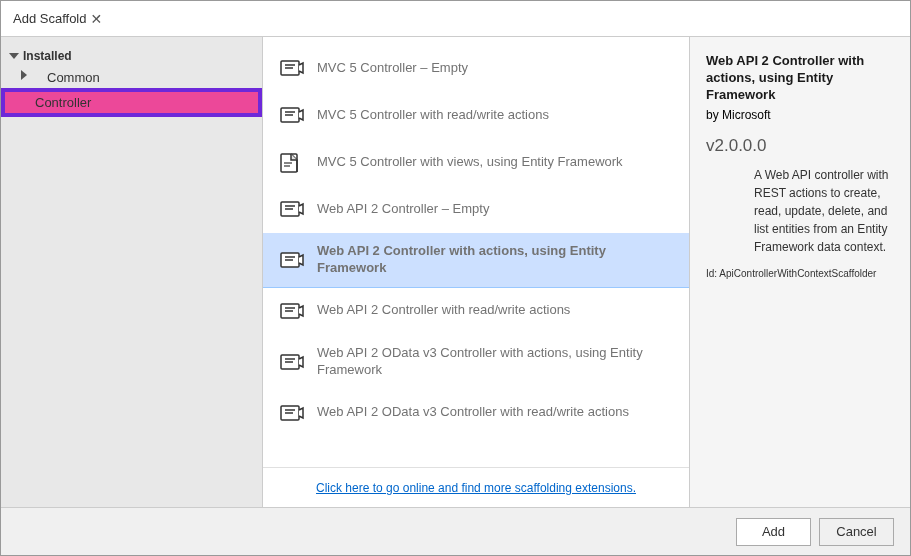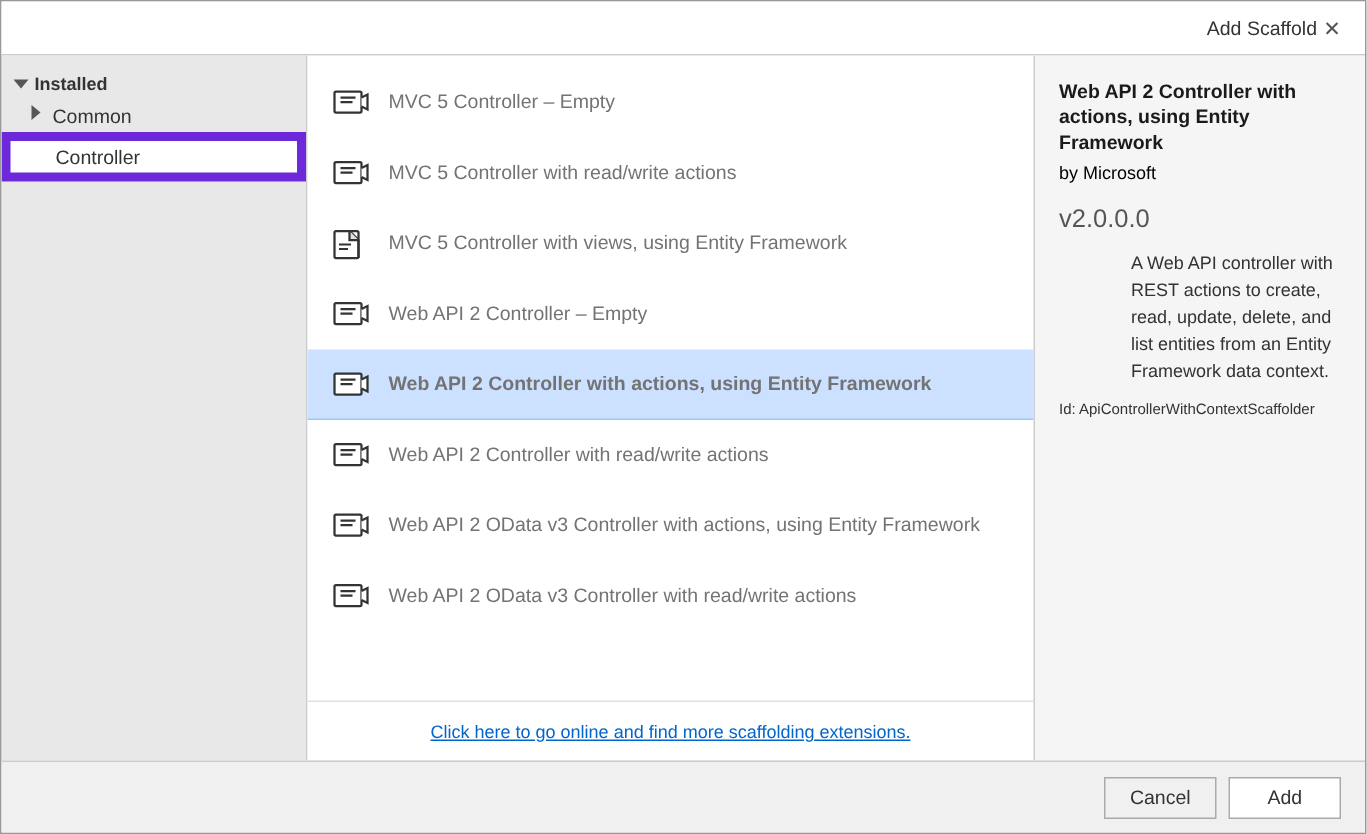--- a/index.html
+++ b/index.html
@@ -22,21 +22,21 @@
       display: flex;
       flex-direction: column;
       box-shadow: 2px 2px 8px rgba(0,0,0,0.3);
     }
     .title-bar {
       background: #fff;
       border-bottom: 1px solid #ccc;
       padding: 8px 12px;
       display: flex;
       align-items: center;
-      justify-content: flex-end;
+      justify-content: flex-start;
       height: 36px;
     }
     .title-bar-text {
       font-size: 13px;
       color: #333;
     }
     .close-btn {
       width: 20px;
       height: 20px;
       cursor: pointer;
@@ -47,21 +47,21 @@
       color: #555;
       border: none;
       background: none;
     }
     .content-area {
       display: flex;
       flex: 1;
       overflow: hidden;
     }
     .left-panel {
-      width: 204px;
+      width: 262px;
       background: #e8e8e8;
       border-right: 1px solid #ccc;
       padding: 8px 0;
       display: flex;
       flex-direction: column;
     }
     .installed-header {
       font-size: 12px;
       font-weight: bold;
       color: #333;
@@ -75,40 +75,40 @@
       height: 0;
       border-left: 5px solid transparent;
       border-right: 5px solid transparent;
       border-top: 6px solid #555;
       display: inline-block;
     }
     .tree-item {
       padding: 3px 8px 3px 20px;
       display: flex;
       align-items: flex-start;
-      gap: 8px;
+      gap: 20px;
       cursor: pointer;
       color: #333;
     }
     .tree-triangle {
       width: 0;
       height: 0;
       border-top: 5px solid transparent;
       border-bottom: 5px solid transparent;
       border-left: 6px solid #555;
       display: inline-block;
     }
     .tree-label { font-size: 13px; }
     .tree-child {
       padding: 3px 8px 3px 30px;
       cursor: pointer;
     }
     .tree-child-selected {
-      background: #ffffff;
-      border: 6px solid #6d28d9;
+      background: #ec4899;
+      border: 4px solid #6d28d9;
     }
     .tree-child-label {
       font-size: 13px;
       color: #333;
     }
     .middle-panel {
       flex: 1;
       background: #fff;
       border-right: 1px solid #ccc;
       display: flex;
@@ -365,16 +365,16 @@
       <div class="detail-title">Web API 2 Controller with actions, using Entity Framework</div>
       <div class="detail-author">by Microsoft</div>
       <div class="detail-version">v2.0.0.0</div>
       <div class="detail-desc">A Web API controller with REST actions to create, read, update, delete, and list entities from an Entity Framework data context.</div>
       <div class="detail-id">Id: ApiControllerWithContextScaffolder</div>
     </div>
 
   </div>
 
   <div class="footer">
+    <button class="btn btn-primary">Add</button>
     <button class="btn">Cancel</button>
-    <button class="btn btn-primary">Add</button>
   </div>
 </div>
 
 </body></html>

